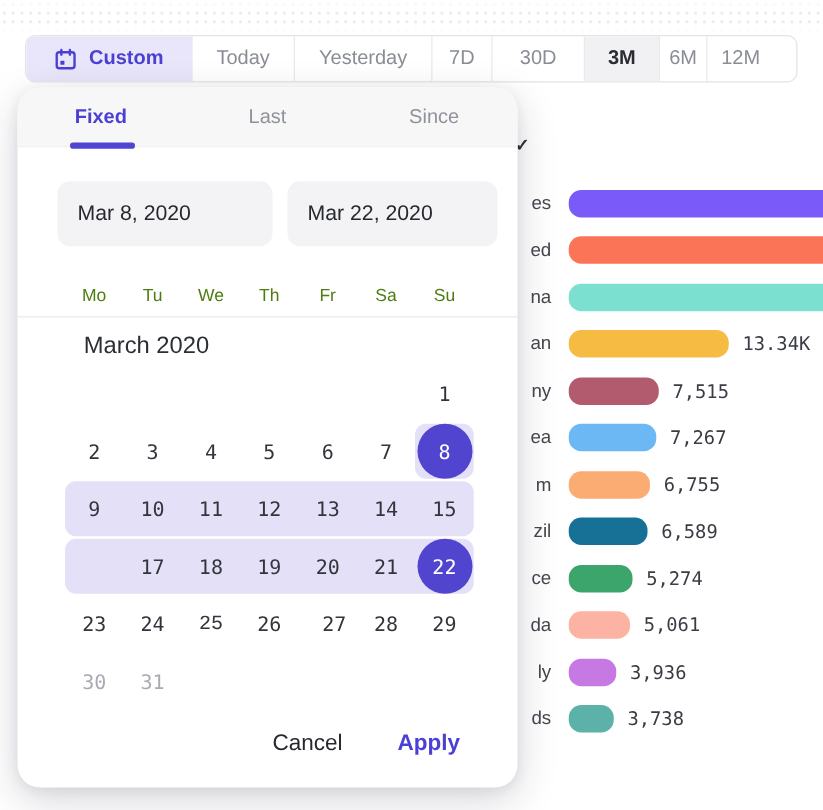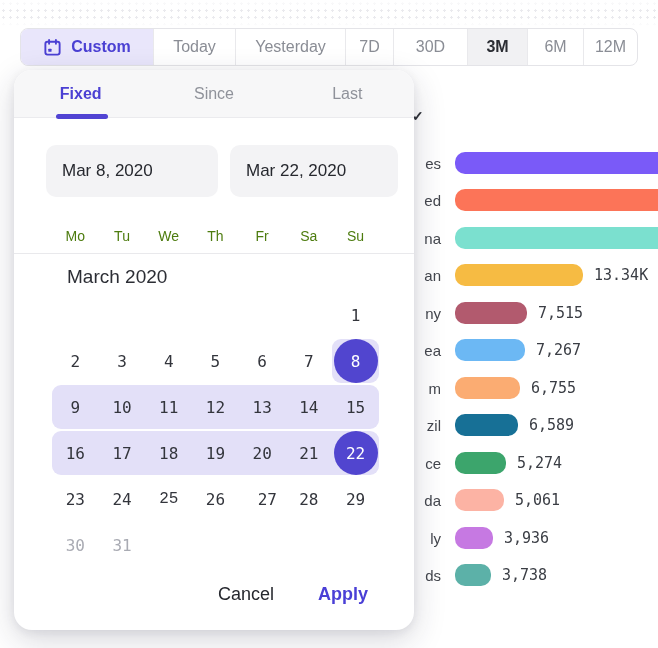--- a/index.html
+++ b/index.html
@@ -18,21 +18,21 @@
     background:#fff;border:1px solid #e4e4e8;border-radius:8px;overflow:hidden;}
   .seg{display:flex;align-items:center;justify-content:center;gap:9px;
     border-right:1px solid #e9e9ec;font-size:16px;font-weight:500;color:#8a8d95;cursor:pointer;}
   .seg:last-child{border-right:none;}
   .seg[data-seg="custom"]{width:133px;text-align:center;}
   .seg[data-seg="today"]{width:82px;}
   .seg[data-seg="yesterday"]{width:110px;}
   .seg[data-seg="7d"]{width:48px;}
   .seg[data-seg="30d"]{width:74px;}
   .seg[data-seg="3m"]{width:60px;}
-  .seg[data-seg="6m"]{width:56px;}
+  .seg[data-seg="6m"]{width:38px;}
   .seg[data-seg="12m"]{width:53px;}
   .seg-custom-active{background:#e9e6fb;color:#4b40d3;font-weight:700;}
   .seg-selected{background:#f1f1f3;color:#2b2d33;font-weight:700;}
 
   
   .check-glyph{position:absolute;left:412px;top:108px;font-size:14px;color:#2f3237;font-weight:700;}
   .chart{position:absolute;left:0;top:144px;width:658px;height:460px;}
   .crow{position:absolute;left:0;width:658px;height:37.5px;}
   .clabel{position:absolute;right:217px;top:50%;transform:translateY(-50%);
     font-size:15px;color:#44474e;white-space:nowrap;}
@@ -173,22 +173,22 @@
     <div class="crow" style="top: 412.5px;">
       <div class="clabel">ds</div>
       <div class="cbar" style="width: 36px; background: rgb(92, 177, 168);"></div>
       <div class="cval" style="left: 502px;">3,738</div>
     </div>
   </div>
 
 <div class="popup">
   <div class="tabbar">
     <div class="tab active">Fixed</div>
+    <div class="tab">Last</div>
     <div class="tab">Since</div>
-    <div class="tab">Last</div>
     <div class="tab-underline"></div>
   </div>
 
   <div class="dinput start">Mar 8, 2020</div>
   <div class="dinput end">Mar 22, 2020</div>
 
   <div class="weekday-row">
       <div class="wd" style="left: 38px;">Mo</div>
       <div class="wd" style="left: 84.7px;">Tu</div>
       <div class="wd" style="left: 131.4px;">We</div>
@@ -215,21 +215,20 @@
       <div class="dcell" style="left: 318.2px; top: 46px;">
         <div class="dcircle">8</div>
       </div>
       <div class="dcell" style="left: 38px; top: 92px;">9</div>
       <div class="dcell" style="left: 84.7px; top: 92px;">10</div>
       <div class="dcell" style="left: 131.4px; top: 92px;">11</div>
       <div class="dcell" style="left: 178.1px; top: 92px;">12</div>
       <div class="dcell" style="left: 224.8px; top: 92px;">13</div>
       <div class="dcell" style="left: 271.5px; top: 92px;">14</div>
       <div class="dcell" style="left: 318.2px; top: 92px;">15</div>
-      <div class="dcell" style="left: 38px; top: 138px;">16</div>
       <div class="dcell" style="left: 84.7px; top: 138px;">17</div>
       <div class="dcell" style="left: 131.4px; top: 138px;">18</div>
       <div class="dcell" style="left: 178.1px; top: 138px;">19</div>
       <div class="dcell" style="left: 224.8px; top: 138px;">20</div>
       <div class="dcell" style="left: 271.5px; top: 138px;">21</div>
       <div class="dcell" style="left: 318.2px; top: 138px;">
         <div class="dcircle">22</div>
       </div>
       <div class="dcell" style="left: 38px; top: 184px;">23</div>
       <div class="dcell" style="left: 84.7px; top: 184px;">24</div>

